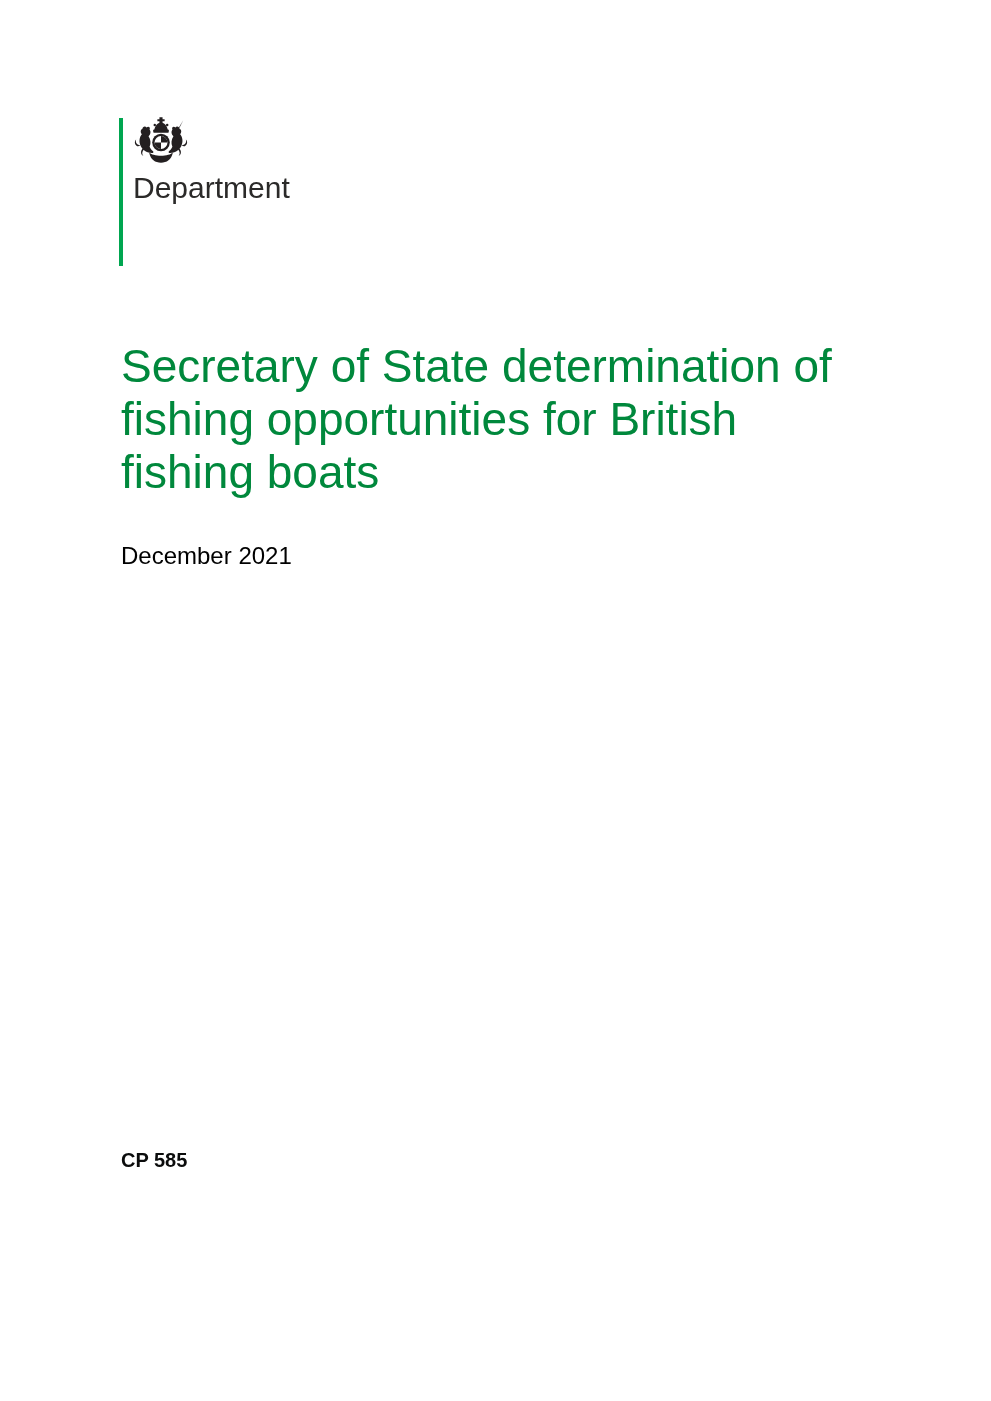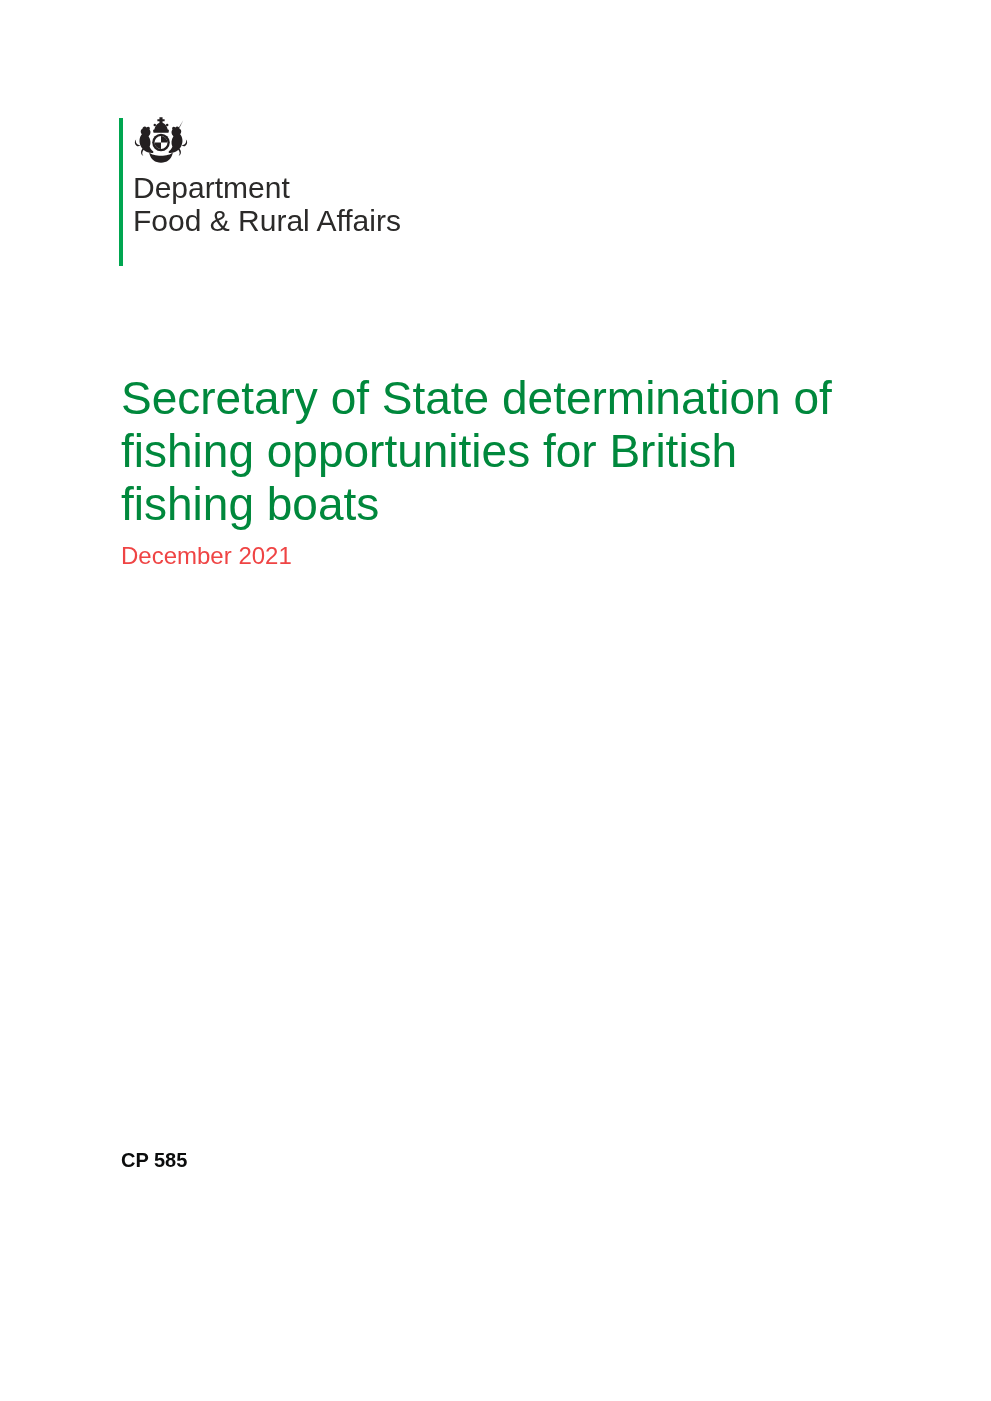--- a/index.html
+++ b/index.html
@@ -38,34 +38,34 @@
     font-size: 30px;
     line-height: 33px;
     color: #2B2A29;
     white-space: nowrap;
   }
 
   
   .title {
     position: absolute;
     left: 121px;
-    top: 372px;
+    top: 340px;
     width: 748px;
     font-size: 46px;
     line-height: 53px;
     font-weight: 400;
     color: #00883C;
   }
   .date {
     position: absolute;
     left: 121px;
     top: 542px;
     font-size: 24px;
     line-height: 28px;
-    color: #ef4444;
+    color: #000000;
   }
   .cp {
     position: absolute;
     left: 121px;
     top: 1145px;
     font-size: 20px;
     line-height: 30px;
     font-weight: 700;
     color: #0B0C0C;
   }
@@ -103,21 +103,20 @@
         <path d="M96 56 C102 56 106 51 104 45 C108 49 107 55 102 58 C100 59 98 58 96 56 Z"></path>
 
         <path d="M33 70 C40 79 72 79 79 70 C76 85 67 90 56 90 C45 90 36 85 33 70 Z"></path>
         <path d="M26 62 C20 66 18 72 22 77 C16 74 16 66 22 61 Z"></path>
         <path d="M86 62 C92 66 94 72 90 77 C96 74 96 66 90 61 Z"></path>
       </g>
     </svg>
 
     <div class="dept">
       <div>Department</div>
-      <div>Food &amp; Rural Affairs</div>
     </div>
   </header>
 
   <main>
     <h1 class="title">Secretary of State determination of fishing opportunities for British fishing boats</h1>
     <p class="date">December 2021</p>
     <p class="cp">CP 585</p>
   </main>
 
 </div>

